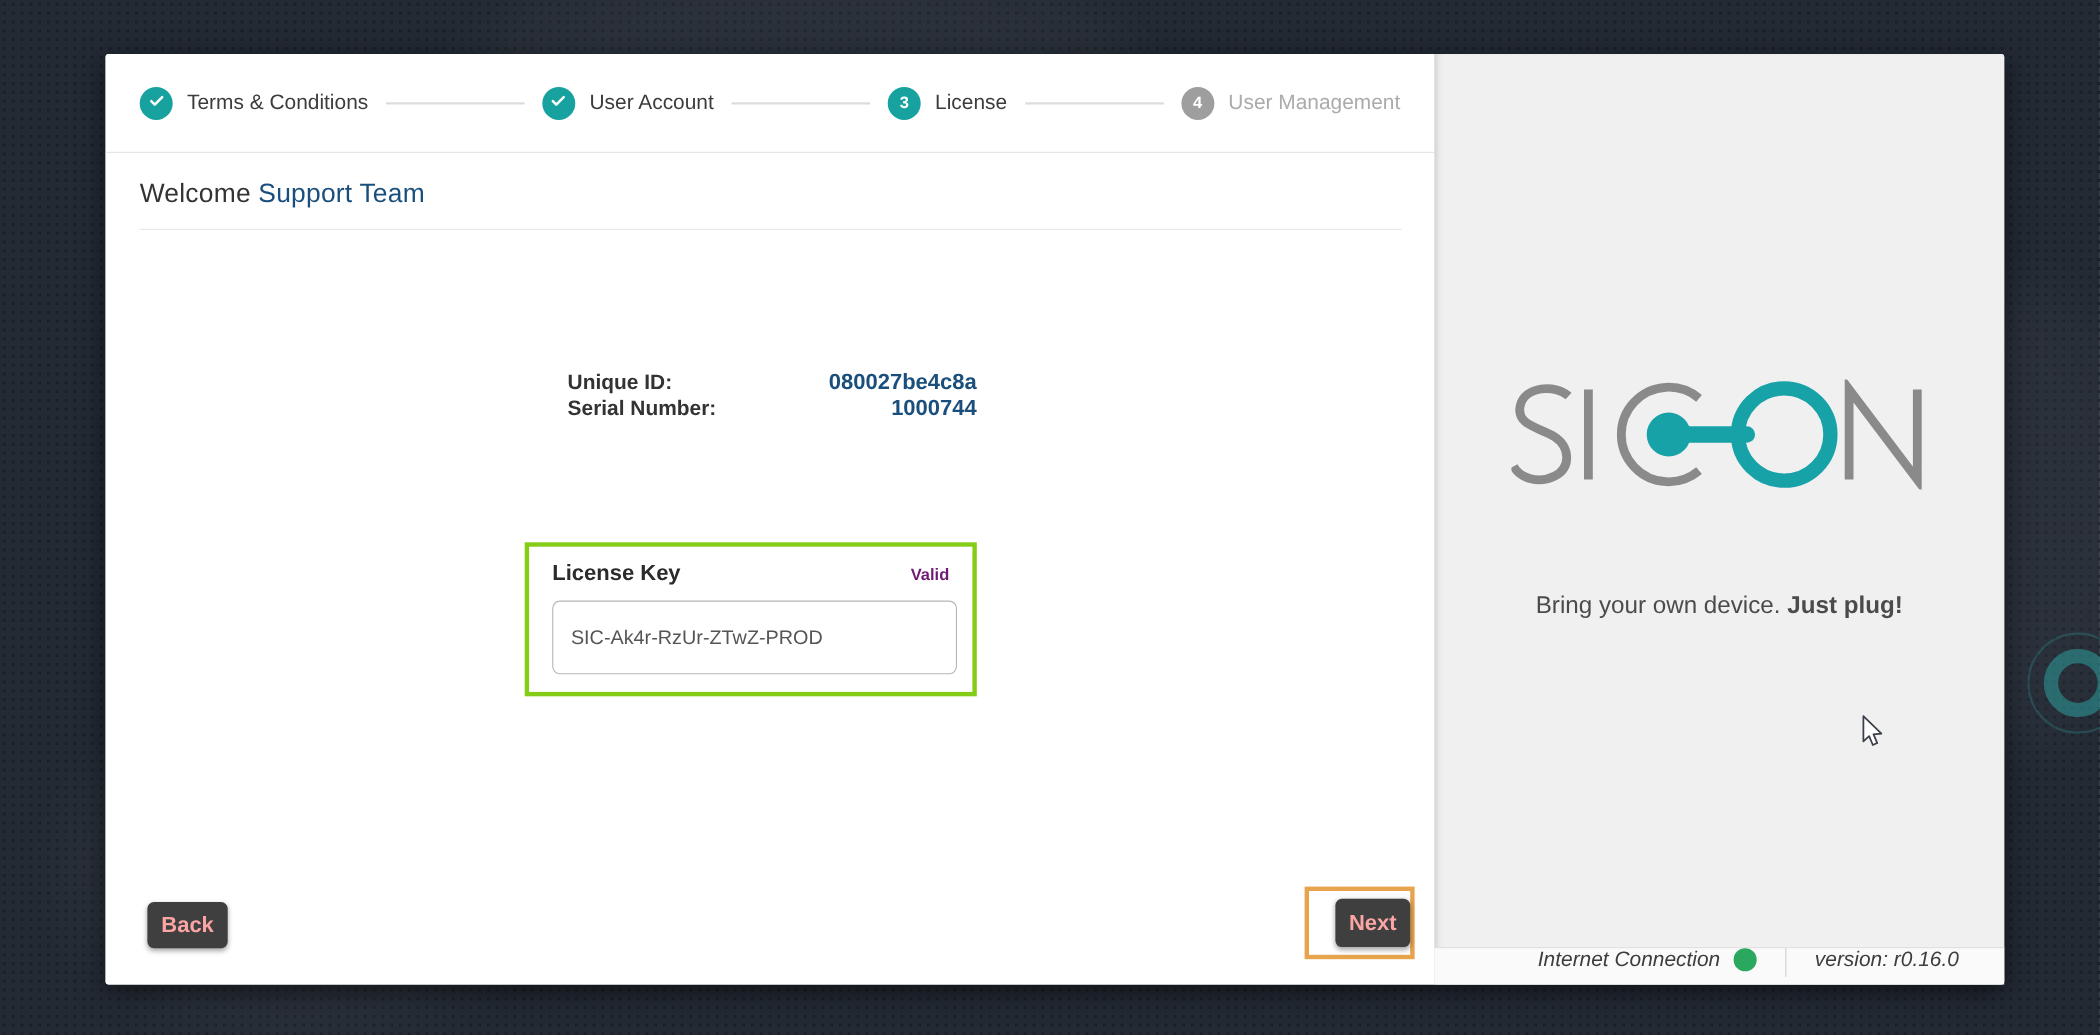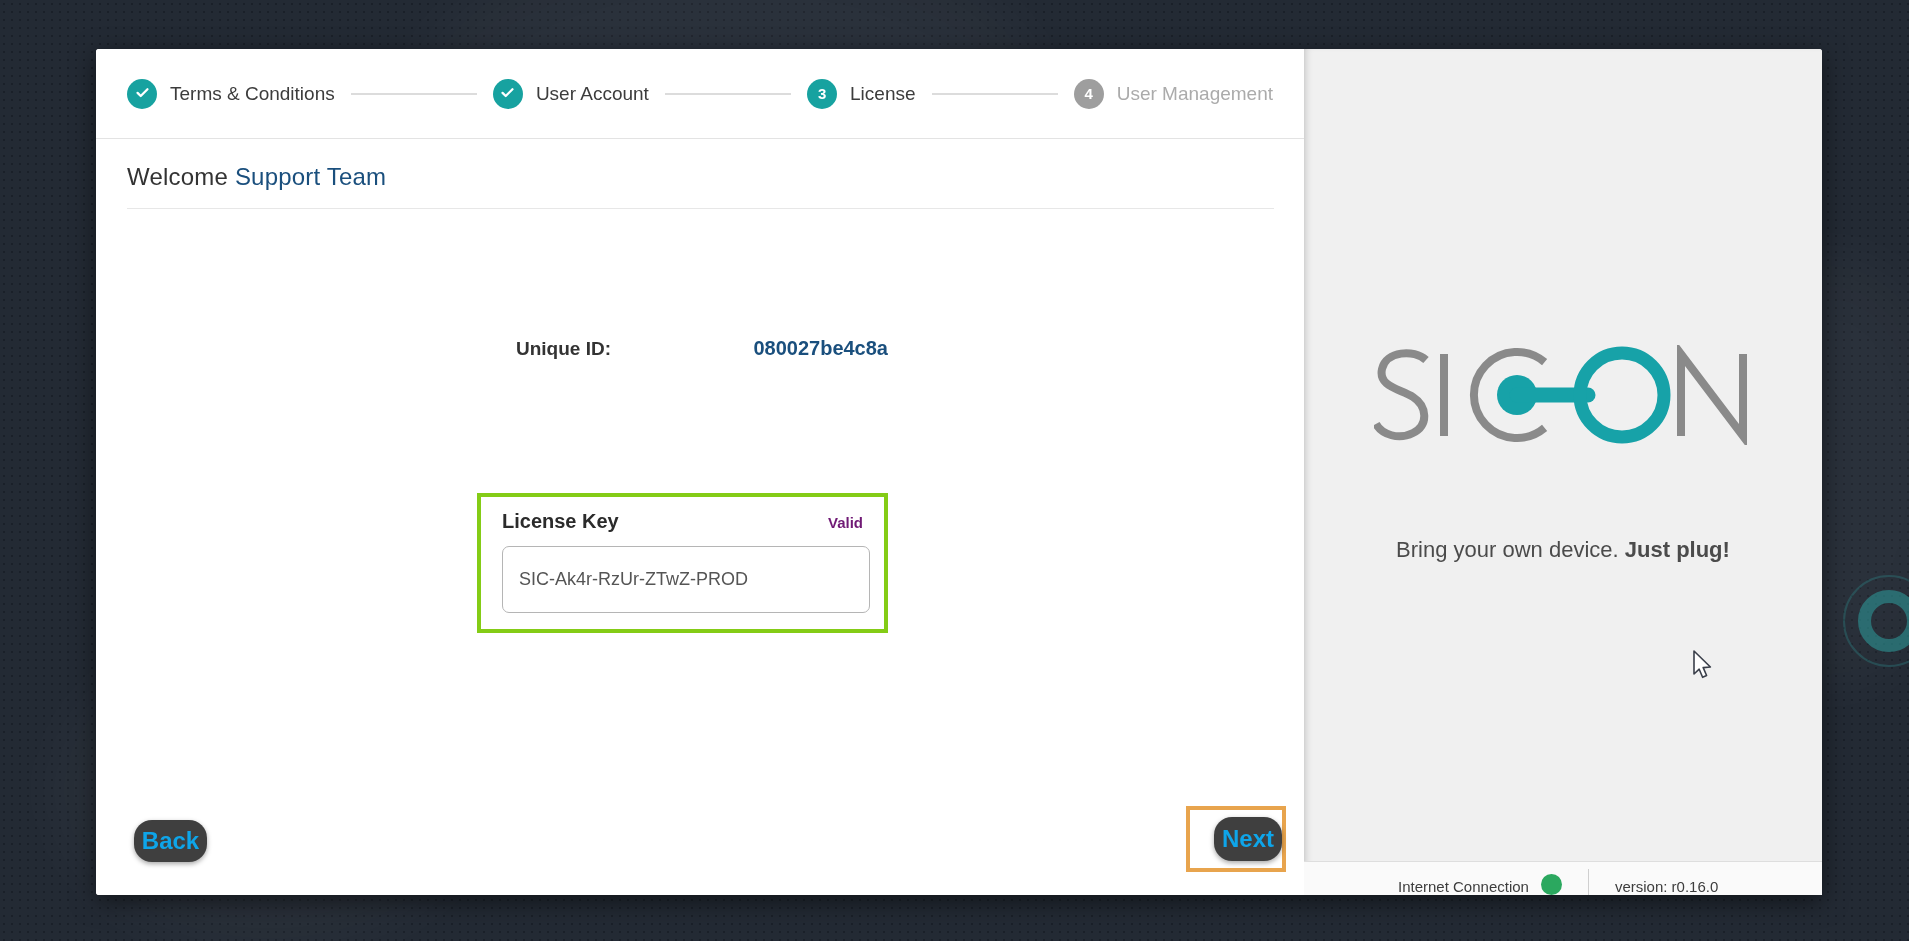--- a/index.html
+++ b/index.html
@@ -71,23 +71,23 @@
   .license-status { font-size:15px; font-weight:bold; color:#701a75; }
   .license-input {
     margin-top:13px; width:368px; height:67px;
     border:1px solid #b5b5b5; border-radius:7px;
     font-family:"Liberation Sans","DejaVu Sans",sans-serif;
     font-size:18px; color:#555; padding:0 16px; background:#fff; outline:none;
   }
 
   
   .btn {
-    background:#3f3f3f; color:#0ea5e9; border:none; border-radius:18px;
+    background:#3f3f3f; color:#fca5a5; border:none; border-radius:6px;
     font-family:"Liberation Sans","DejaVu Sans",sans-serif;
-    font-size:24px; font-weight:bold; cursor:pointer;
+    font-size:20px; font-weight:bold; cursor:pointer;
     box-shadow:0 2px 5px rgba(0,0,0,0.35);
   }
   .btn-back { position:absolute; left:38px; top:771px; width:73px; height:42px; }
   .next-highlight {
     position:absolute; left:1090px; top:757px; width:100px; height:66px;
     border:4px solid #e8a44d; background:#fff;
     display:flex; align-items:center; justify-content:flex-end;
   }
   .btn-next { width:68px; height:44px; }
 
@@ -98,22 +98,22 @@
     box-shadow:inset 6px 0 8px -6px rgba(0,0,0,0.25);
   }
   .logo-wrap { position:absolute; left:70px; top:296px; width:378px; height:100px; }
   .logo-hidden { position:absolute; width:1px; height:1px; overflow:hidden; clip:rect(0 0 0 0); }
   .tagline { position:absolute; left:0; top:488px; width:518px; text-align:center; font-size:22px; color:#4b4b4b; }
   .tagline .bold { font-weight:bold; }
 
   .side-footer {
     position:absolute; left:0; bottom:0; width:518px; height:34px;
     background:#fafafa; border-top:1px solid #dedede;
-    display:flex; align-items:flex-end; padding-left:94px;
-    font-size:15px; color:#3d3d3d;
+    display:flex; align-items:flex-start; padding-left:94px;
+    font-size:19px; color:#3d3d3d;font-style:italic;
   }
   .status-dot { width:21px; height:21px; border-radius:50%; background:#2ba85f; margin-left:12px; }
   .vdivider { width:1px; height:26px; background:#cfcfcf; margin:0 26px; }
 
   .cursor { position:absolute; left:1692px; top:650px; width:22px; height:30px; }
 </style>
 </head>
 <body>
 
 <div class="blob blob1"></div>
@@ -169,20 +169,24 @@
     <div class="heading">
       <span class="welcome">Welcome</span>
       <span class="username">Support Team</span>
     </div>
 
     <div class="device-info">
       <div class="info-row">
         <span class="info-label">Unique ID:</span>
         <span class="info-value">080027be4c8a</span>
       </div>
+      <div class="info-row">
+        <span class="info-label">Serial Number:</span>
+        <span class="info-value">1000744</span>
+      </div>
     </div>
 
     <div class="license-box">
       <div class="license-head">
         <span class="license-title">License Key</span>
         <span class="license-status">Valid</span>
       </div>
       <input class="license-input" type="text" value="SIC-Ak4r-RzUr-ZTwZ-PROD" style="">
     </div>
 

